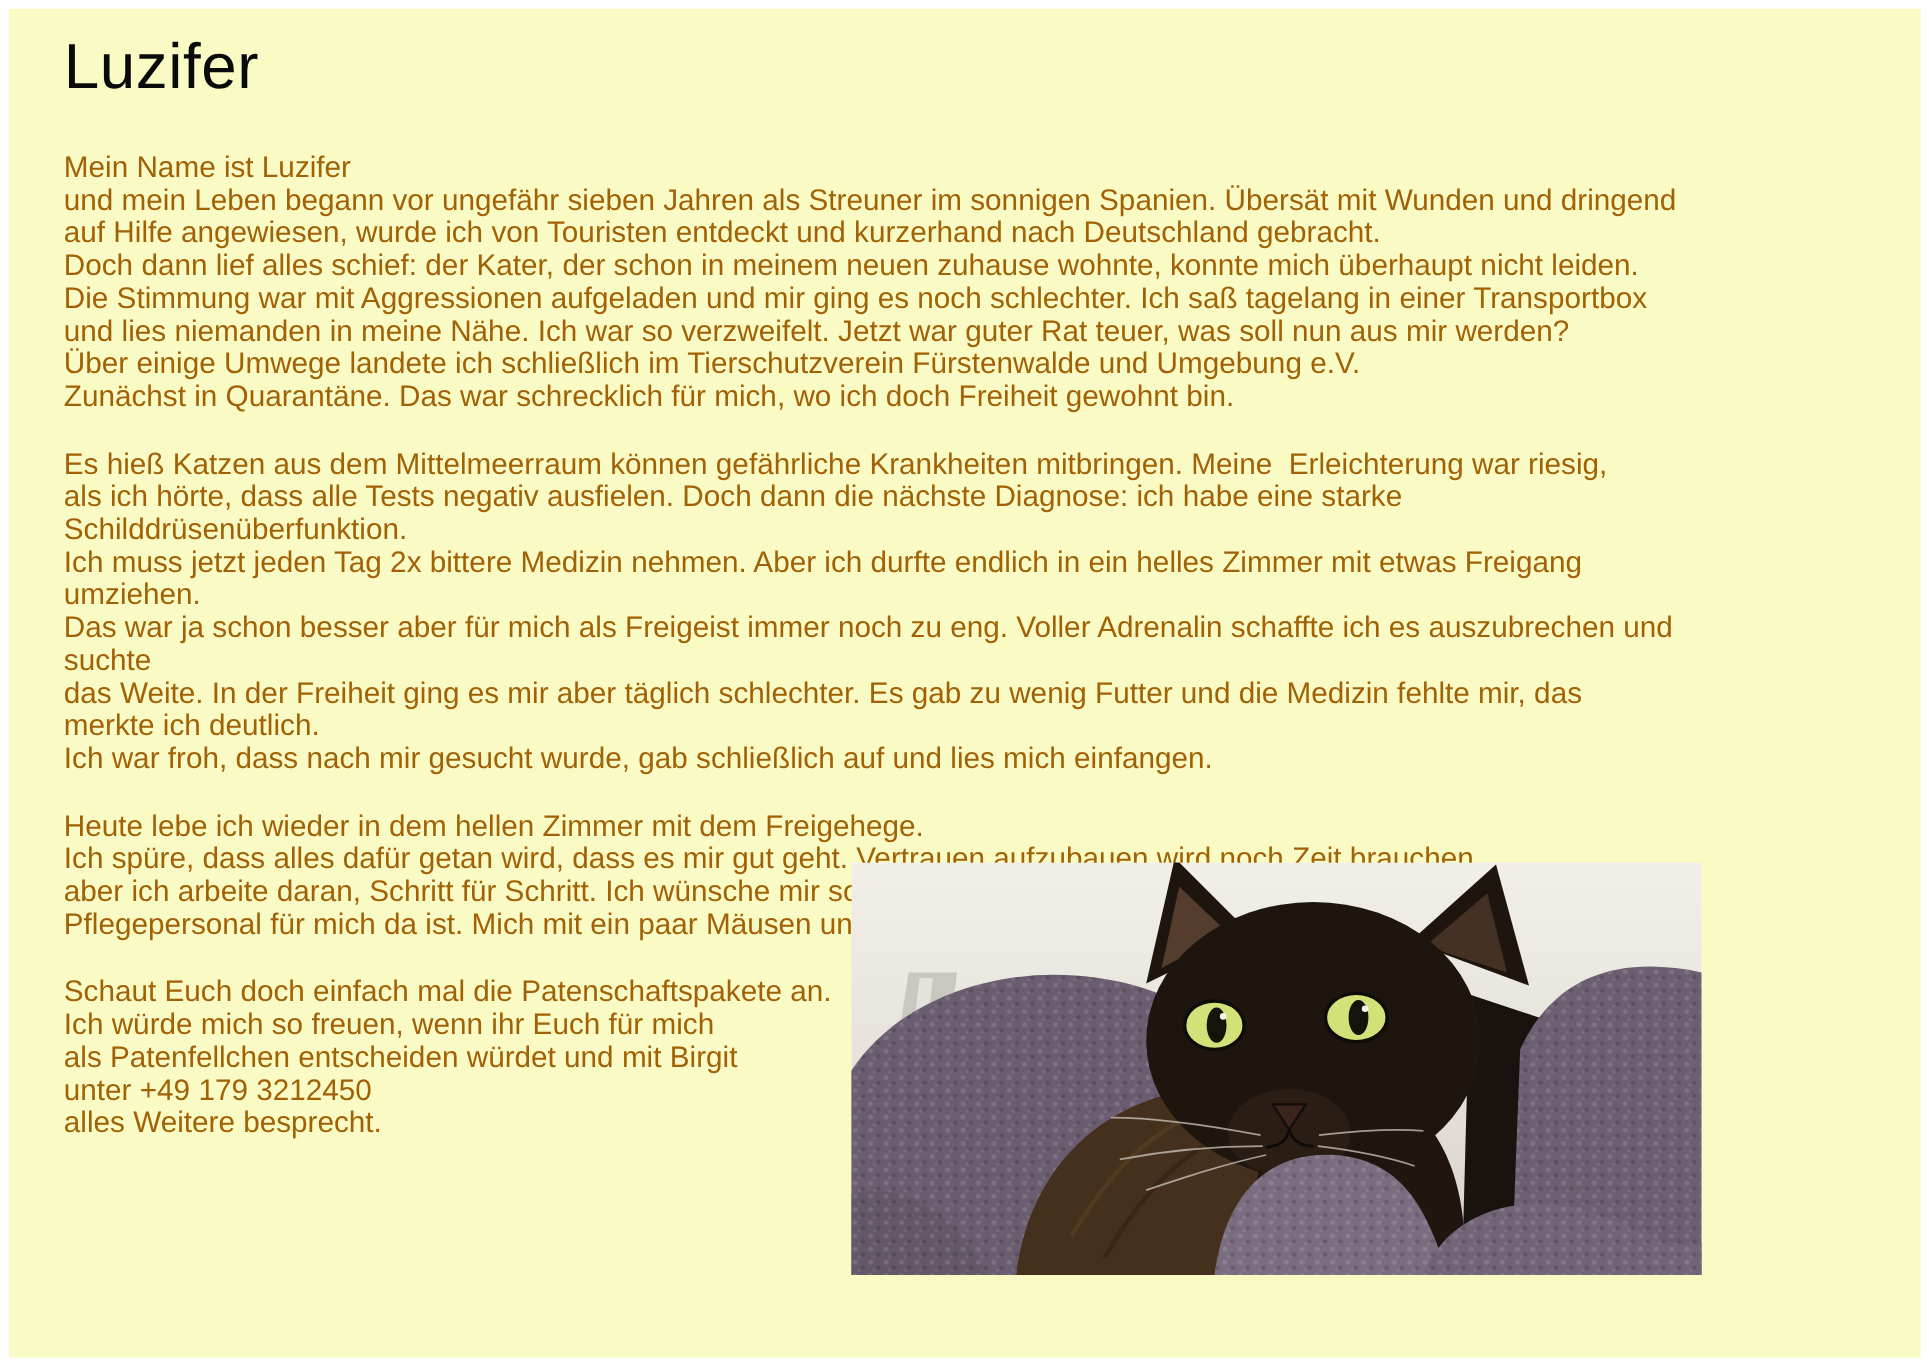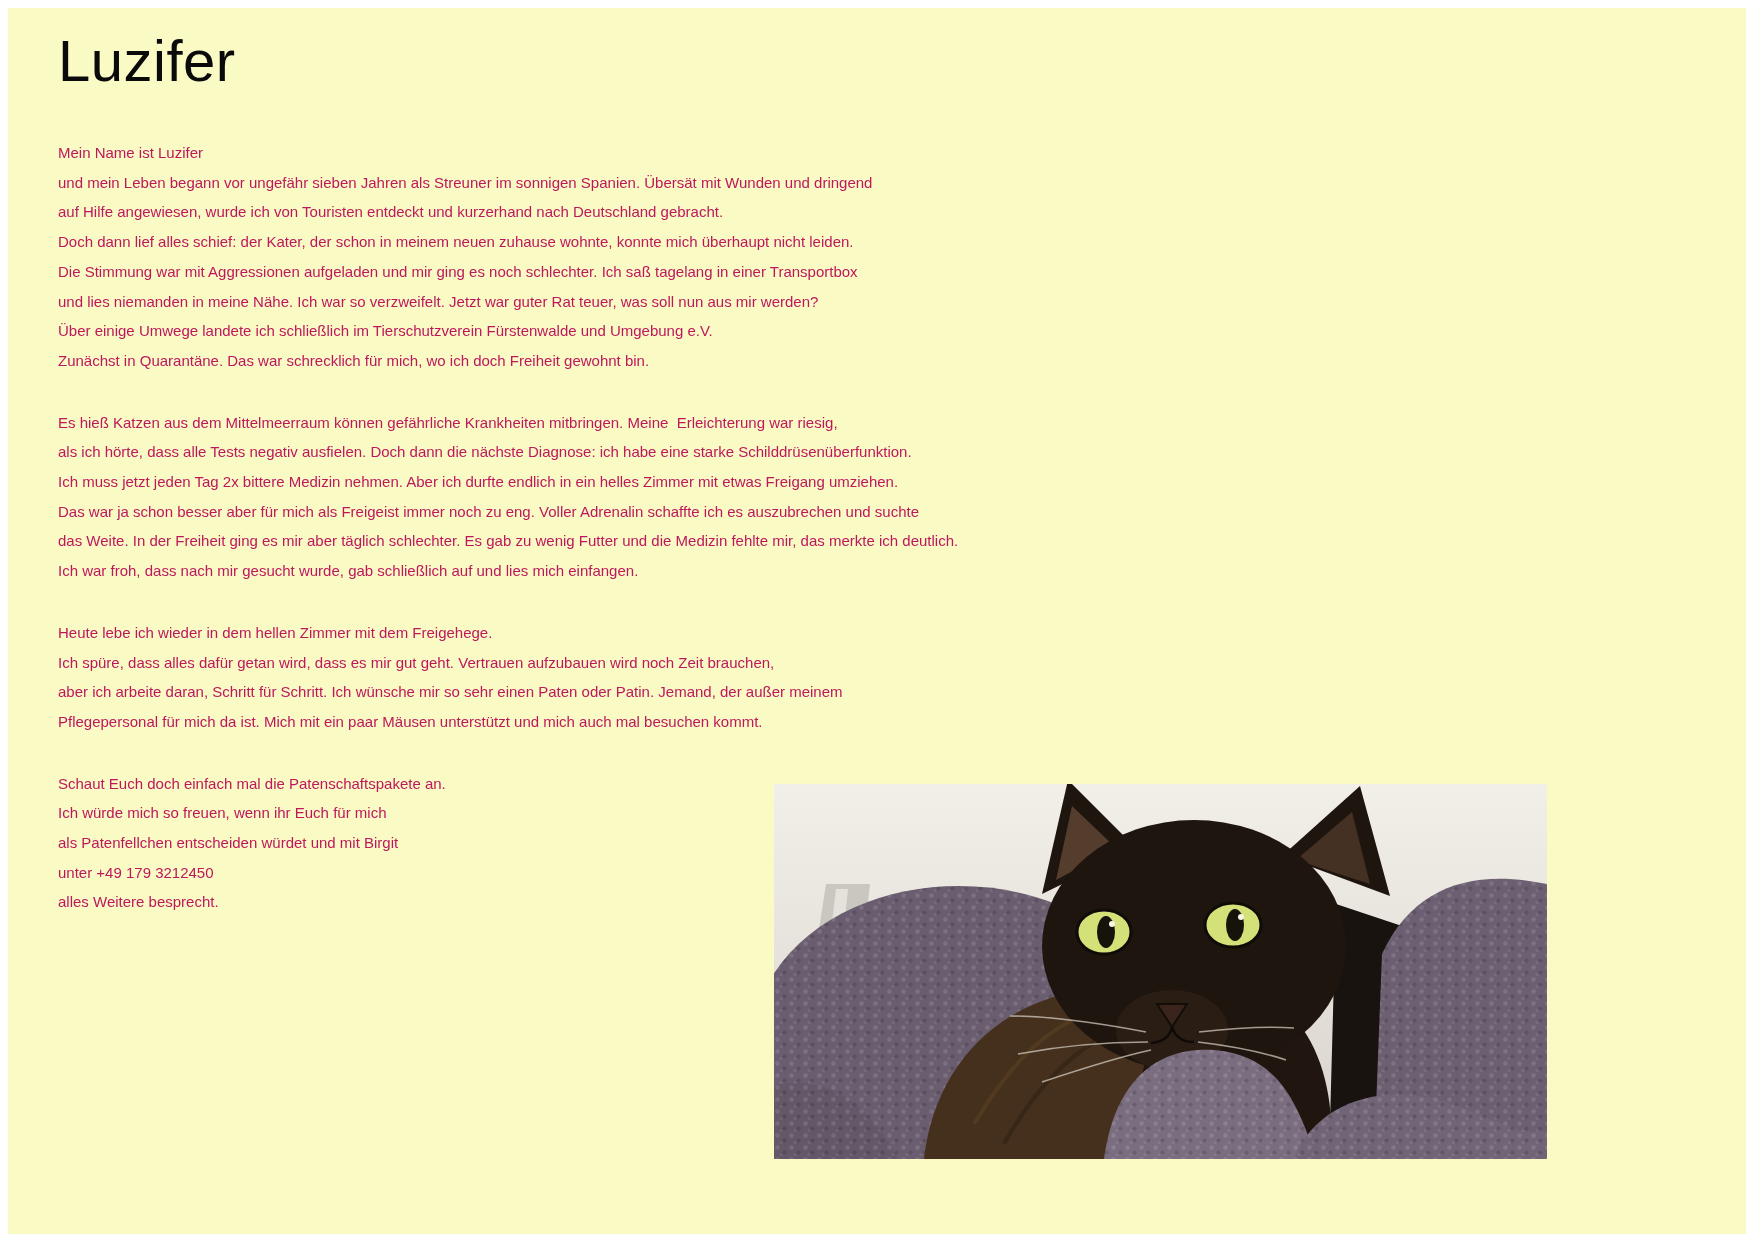--- a/index.html
+++ b/index.html
@@ -13,22 +13,22 @@
     background:#fafac5;
   }
   .title {
     position:absolute; left:50px; top:24px; margin:0;
     font-size:58px; line-height:1; font-weight:400; color:#0a0a0a;
     letter-spacing:0.5px;
   }
   .story { position:absolute; left:50px; top:130px; width:1470px; }
   .story p {
     margin:0 0 32px 0;
-    font-size:15px; line-height:29.7px;
-    color:#be185d;
+    font-size:27px; line-height:29.7px;
+    color:#a16207;
     white-space:pre-wrap;
   }
   .photo {
     position:absolute; left:766px; top:776px; width:773px; height:375px; margin:0;
   }
   .photo svg { display:block; width:100%; height:100%; }
 </style>
 </head>
 <body>
 

